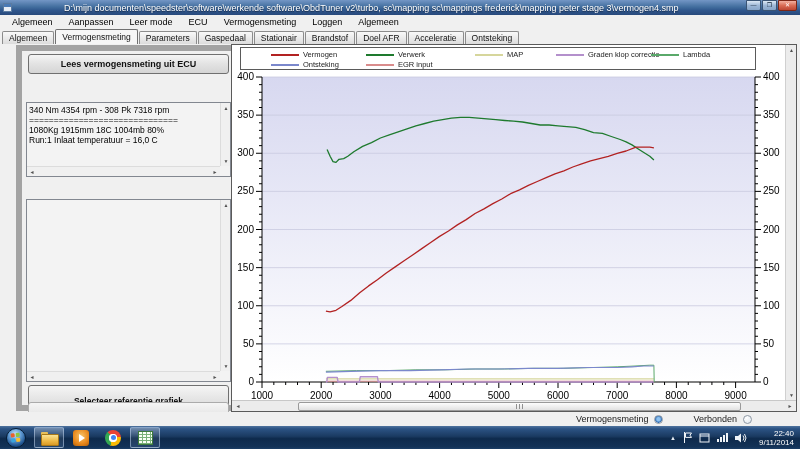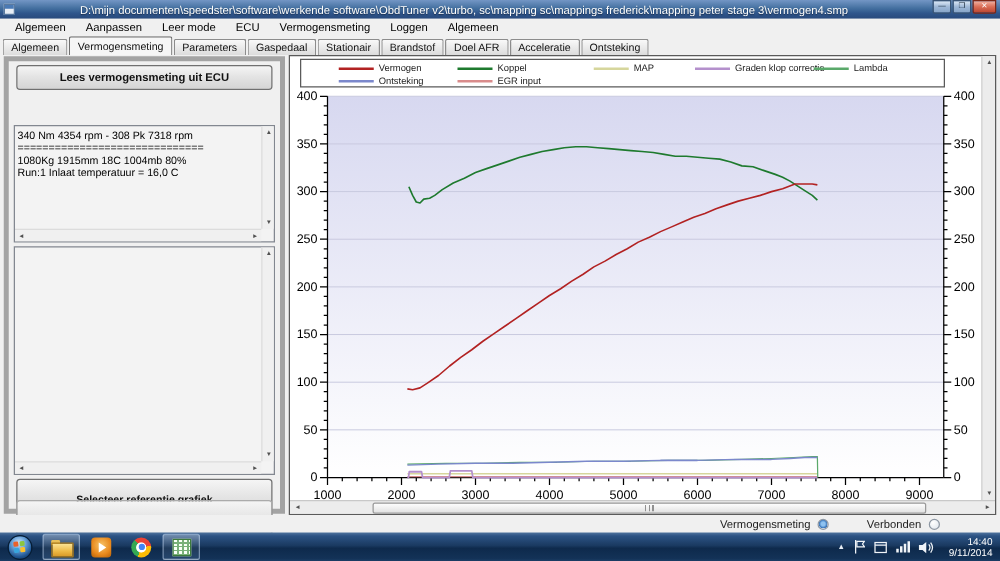--- a/index.html
+++ b/index.html
@@ -27,22 +27,22 @@
   .menu-item { padding:0 8px; line-height:14px; }
 
   
   .tabstrip { position:absolute; left:2px; top:29px; width:796px; height:15px; display:flex; align-items:flex-end; }
   .tab { font-size:8.5px; color:#111; padding:0 6px; height:13px; line-height:13px;
     background:linear-gradient(#f9f9f9,#dcdcdc); border:1px solid #8c8c8c; border-bottom:none;
     border-radius:2px 2px 0 0; margin-right:1px; white-space:nowrap; }
   .tab.active { background:#f6f6f6; height:15px; line-height:15px; border-color:#707070; position:relative; z-index:2; }
 
   
-  .sidebar { position:absolute; left:3px; top:45px; width:225px; height:366px;
-    background:#f0f0f0; border:4px solid #a3a3a3; }
+  .sidebar { position:absolute; left:16px; top:45px; width:225px; height:366px;
+    background:#f0f0f0; border:6px solid #a3a3a3; }
   .win-btn { position:absolute; left:6px; right:6px; height:20px;
     background:linear-gradient(#f5f5f5,#e4e4e4 45%,#d5d5d5); border:1px solid #707070; border-radius:3px;
     font-family:"Liberation Sans",sans-serif; font-size:9px; font-weight:bold; color:#111; text-align:center; }
   .win-btn.small { height:32px; font-size:8.5px; }
   .win-btn:disabled { color:#9a9a9a; border-color:#ababab; }
   .listbox { position:absolute; left:4px; right:4px; background:#f3f3f3; border:1px solid #828790; }
   .lb-text { position:absolute; left:2px; top:2px; right:12px; bottom:12px; overflow:hidden;
     font-size:8.5px; line-height:10px; color:#000; white-space:nowrap; }
   .vscroll { position:absolute; top:0; right:0; bottom:10px; width:10px; background:#f0f0f0; border-left:1px solid #dcdcdc; }
   .hscroll { position:absolute; left:0; right:10px; bottom:0; height:10px; background:#f0f0f0; border-top:1px solid #dcdcdc; }
@@ -145,21 +145,21 @@
     <span class="tab">Stationair</span>
     <span class="tab">Brandstof</span>
     <span class="tab">Doel AFR</span>
     <span class="tab">Acceleratie</span>
     <span class="tab">Ontsteking</span>
   </div>
 
 <div class="sidebar">
   <button class="win-btn" style="top:3px;">Lees vermogensmeting uit ECU</button>
 
-  <div class="listbox" style="top:51px; height:94px;">
+  <div class="listbox" style="top:51px; height:75px;">
     <div class="lb-text" id="resultlist">
         <div>340 Nm 4354 rpm - 308 Pk 7318 rpm</div>
         <div>==============================</div>
         <div>1080Kg 1915mm 18C 1004mb 80%</div>
         <div>Run:1 Inlaat temperatuur = 16,0 C</div>
       </div>
     <div class="vscroll">
       <div class="sb-arrow up">▲</div>
       <div class="sb-arrow down">▼</div>
     </div>
@@ -201,21 +201,21 @@
       <div class="leg-item" style="left: 410px; top: 2px;">
         <span class="leg-line" style="background: rgb(90, 169, 106);"></span>
         <span class="leg-label">Lambda</span>
       </div>
       <div class="leg-item" style="left: 30px; top: 12px;">
         <span class="leg-line" style="background: rgb(123, 136, 204);"></span>
         <span class="leg-label">Ontsteking</span>
       </div>
       <div class="leg-item" style="left: 125px; top: 2px;">
         <span class="leg-line" style="background: rgb(30, 122, 46);"></span>
-        <span class="leg-label">Koppel</span>
+        <span class="leg-label">Verwerk</span>
       </div>
       <div class="leg-item" style="left: 30px; top: 2px;">
         <span class="leg-line" style="background: rgb(178, 34, 34);"></span>
         <span class="leg-label">Vermogen</span>
       </div>
     </div>
   <svg class="chart-svg" id="chart" width="553" height="330">
       <defs>
         <linearGradient id="bgGrad" x1="0" y1="0" x2="0" y2="1">
           <stop offset="0%" stop-color="#d7d8f0"></stop>
@@ -451,17 +451,17 @@
         <span class="s2"></span>
         <span class="s3"></span>
         <span class="s4"></span>
     </div>
     <svg width="13" height="10">
       <polygon points="0,3 3,3 6,0.5 6,9.5 3,7 0,7" fill="#f0f4f8"></polygon>
       <path d="M8 2.5 Q10 5 8 7.5" stroke="#f0f4f8" stroke-width="1" fill="none"></path>
       <path d="M9.5 1 Q12.5 5 9.5 9" stroke="#f0f4f8" stroke-width="1" fill="none"></path>
     </svg>
     <div class="clock">
-      <div>14:40</div>
+      <div>22:40</div>
       <div>9/11/2014</div>
     </div>
   </div>
 </div>
 
 </body></html>

